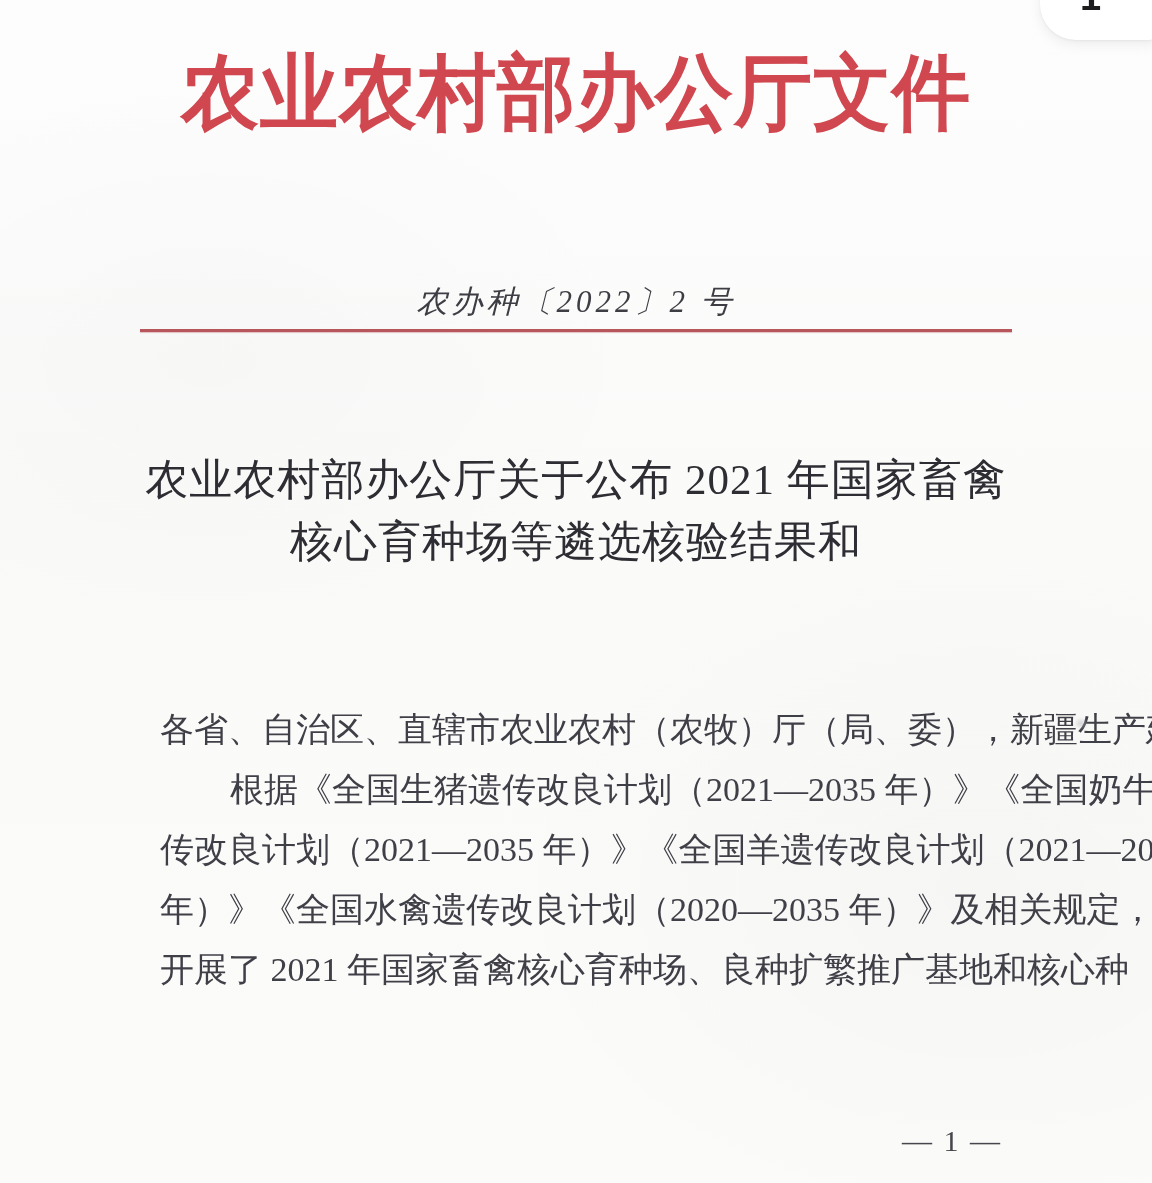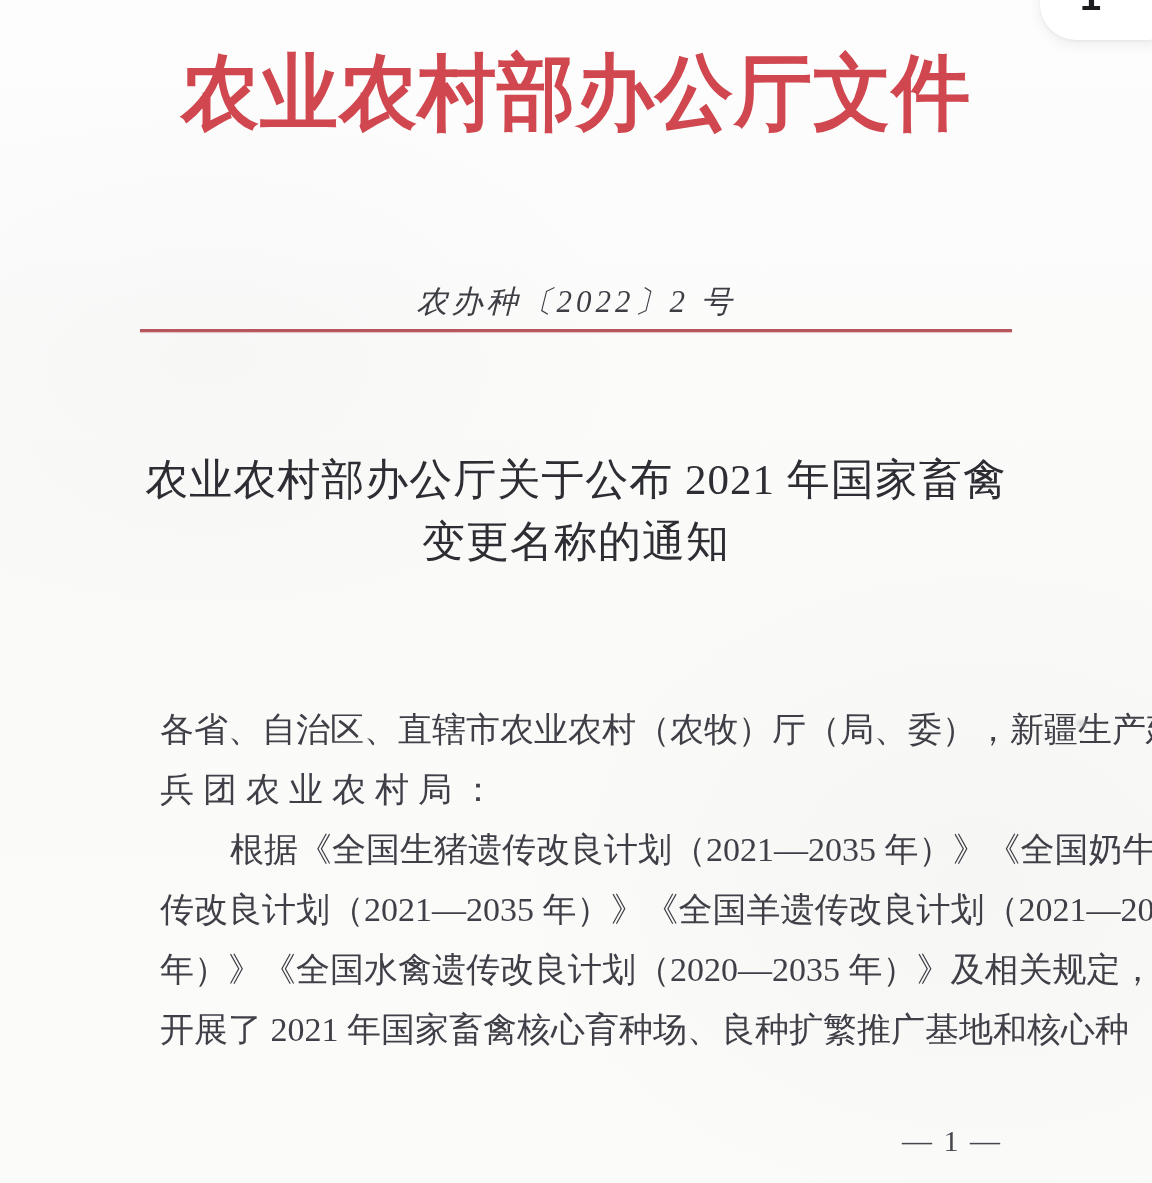--- a/index.html
+++ b/index.html
@@ -162,26 +162,25 @@
   </div>
 
   <h1 class="red-header">农业农村部办公厅文件</h1>
 
   <div class="doc-number">农办种〔2022〕2 号</div>
 
   <div class="red-divider"></div>
 
   <div class="title-block">
     <div class="title-line">农业农村部办公厅关于公布 2021 年国家畜禽</div>
-    <div class="title-line">变更名称的通知</div>
+    <div class="title-line">核心育种场等遴选核验结果和</div>
   </div>
 
   <div class="body-block">
     <p class="bline">各省、自治区、直辖市农业农村（农牧）厅（局、委），新疆生产建设</p>
-    <p class="bline left">兵团农业农村局：</p>
     <p class="bline indent">根据《全国生猪遗传改良计划（2021—2035 年）》《全国奶牛遗</p>
     <p class="bline">传改良计划（2021—2035 年）》《全国羊遗传改良计划（2021—2035</p>
     <p class="bline">年）》《全国水禽遗传改良计划（2020—2035 年）》及相关规定，我部</p>
     <p class="bline">开展了 2021 年国家畜禽核心育种场、良种扩繁推广基地和核心种</p>
   </div>
 
   <div class="page-number">— 1 —</div>
 
   <div class="smudge"></div>
 

